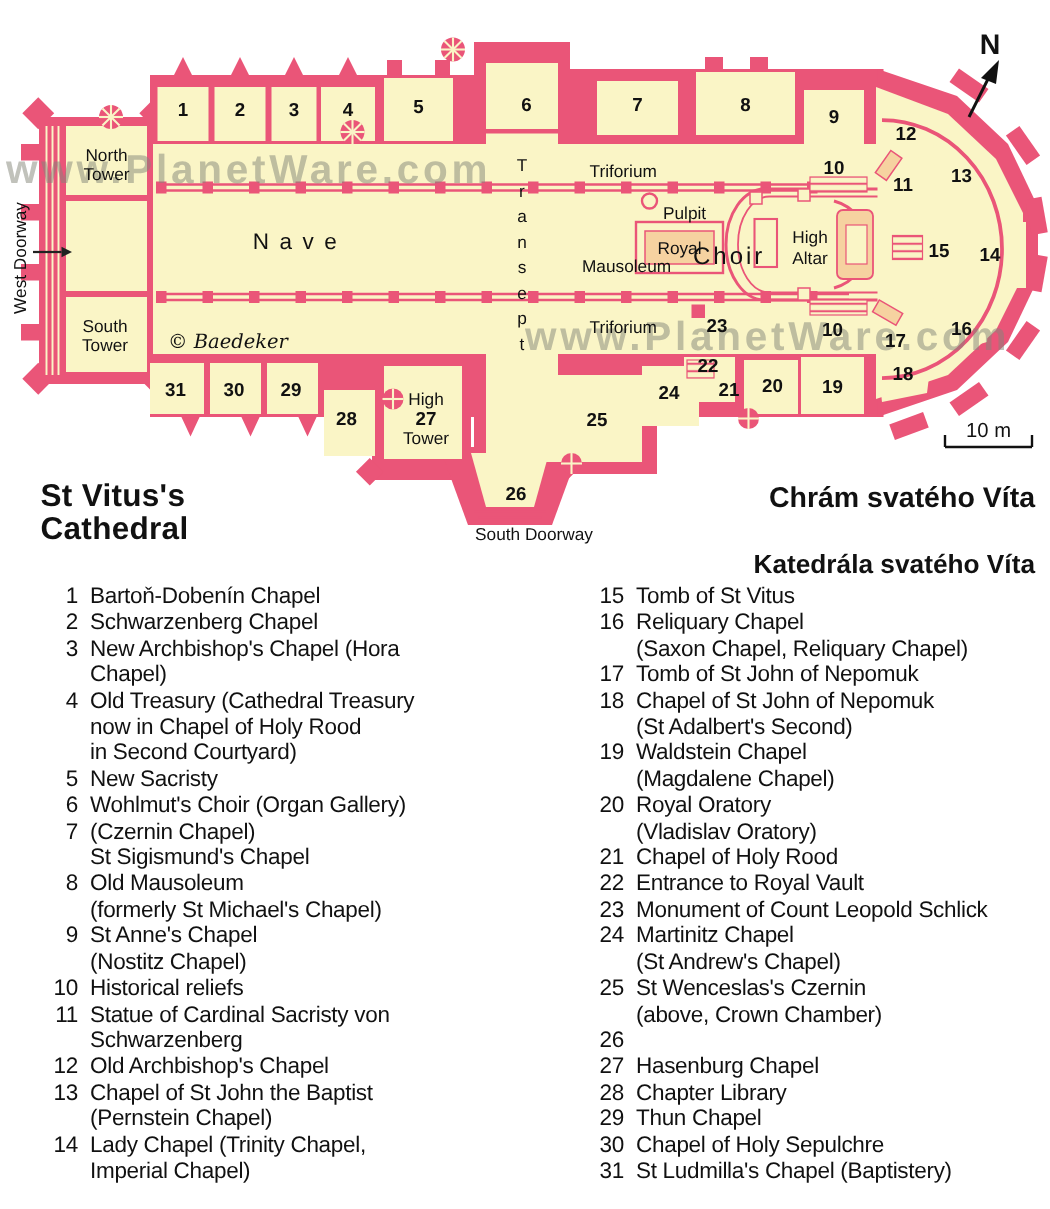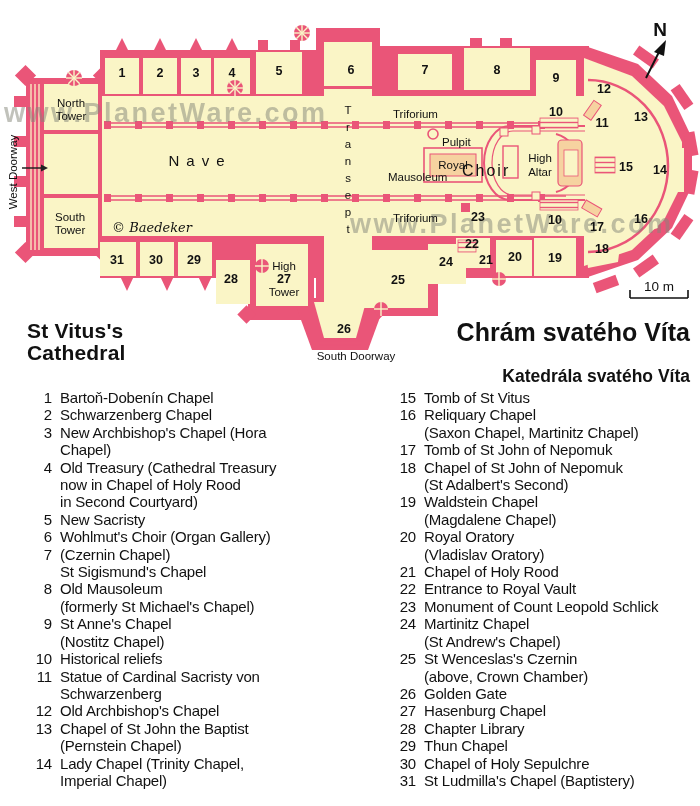--- a/index.html
+++ b/index.html
@@ -17,21 +17,21 @@
   svg text.num{font-weight:700;font-size:12.5px;}
   svg text.room{font-size:11.5px;}
   svg text.room-lg{font-size:15px;letter-spacing:7px;}
   svg text.choir{font-size:16px;letter-spacing:2px;}
   svg text.script{font-family:"DejaVu Serif","Liberation Serif",serif;font-style:italic;font-size:13px;}
   svg text.compass{font-size:19px;font-weight:600;}
   svg text.scale{font-size:13.5px;}
   svg text.wm{font-size:27px;font-weight:700;letter-spacing:2.5px;fill:#84867a;opacity:0.5;}
   .title-en{position:absolute;left:27px;top:320px;font-size:21px;font-weight:700;line-height:21.5px;letter-spacing:0.2px;}
   .title-cz{position:absolute;right:10px;top:322px;text-align:right;font-weight:700;}
-  .title-cz .l1{font-size:25px;line-height:21px;}
+  .title-cz .l1{font-size:19px;line-height:21px;}
   .title-cz .l2{font-size:17.5px;line-height:20px;margin-top:23px;}
   .legend{position:absolute;top:389px;left:0;width:700px;font-size:15px;line-height:17.4px;letter-spacing:-0.2px;}
   .legend .col{position:absolute;top:0;}
   .legend .col-left{left:26px;width:350px;}
   .legend .col-right{left:390px;width:306px;}
   .legend-item{display:flex;}
   .legend-num{flex:0 0 26px;width:26px;text-align:right;margin-right:8px;}
   .legend-text{flex:1;}
 </style>
 </head>
@@ -399,21 +399,21 @@
       <div class="legend-item">
         <div class="legend-num">15</div>
         <div class="legend-text">
           <div>Tomb of St Vitus</div>
         </div>
       </div>
       <div class="legend-item">
         <div class="legend-num">16</div>
         <div class="legend-text">
           <div>Reliquary Chapel</div>
-          <div>(Saxon Chapel, Martinitz Chapel)</div>
+          <div>(Saxon Chapel, Reliquary Chapel)</div>
         </div>
       </div>
       <div class="legend-item">
         <div class="legend-num">17</div>
         <div class="legend-text">
           <div>Tomb of St John of Nepomuk</div>
         </div>
       </div>
       <div class="legend-item">
         <div class="legend-num">18</div>
@@ -463,23 +463,20 @@
       </div>
       <div class="legend-item">
         <div class="legend-num">25</div>
         <div class="legend-text">
           <div>St Wenceslas's Czernin</div>
           <div>(above, Crown Chamber)</div>
         </div>
       </div>
       <div class="legend-item">
         <div class="legend-num">26</div>
-        <div class="legend-text">
-          <div>Golden Gate</div>
-        </div>
       </div>
       <div class="legend-item">
         <div class="legend-num">27</div>
         <div class="legend-text">
           <div>Hasenburg Chapel</div>
         </div>
       </div>
       <div class="legend-item">
         <div class="legend-num">28</div>
         <div class="legend-text">

